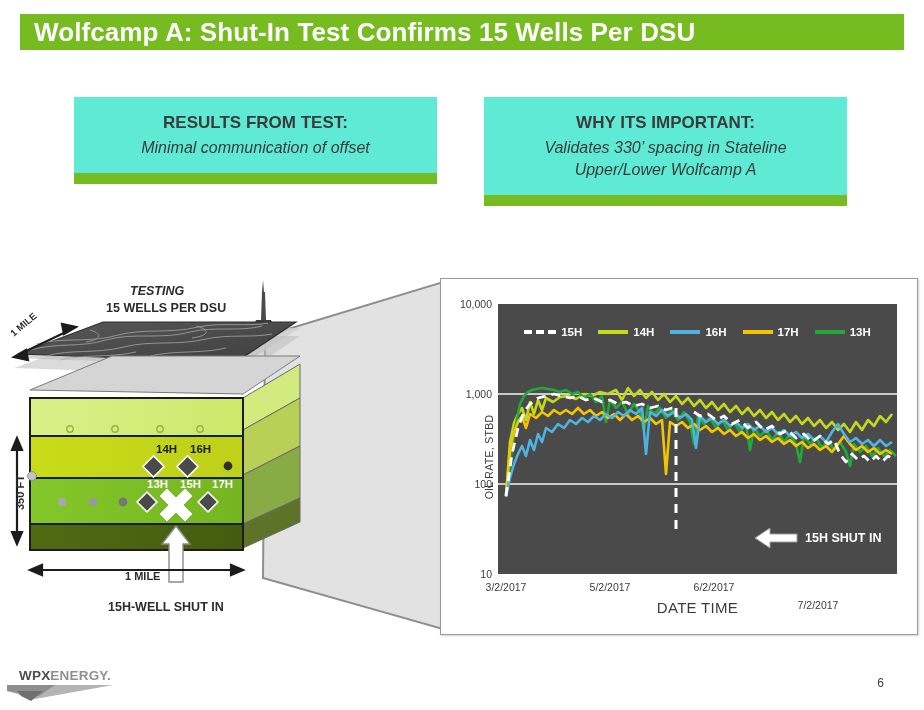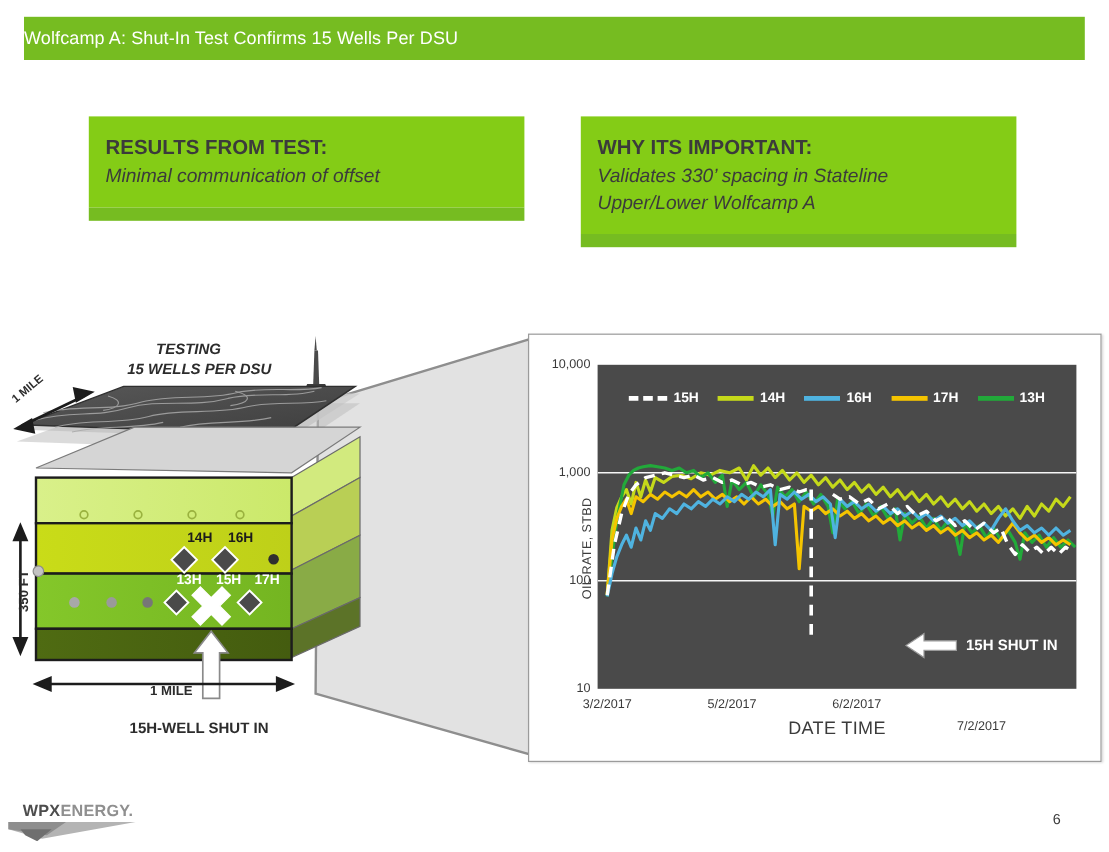--- a/index.html
+++ b/index.html
@@ -11,48 +11,48 @@
     overflow:hidden;
     color:#3b3b3b;
   }
   
   #title-bar{
     position:absolute;left:20px;top:14px;width:884px;height:36px;
     background:#76bc21;
     display:flex;align-items:center;
   }
   #title-text{
-    color:#ffffff;font-size:15px;font-weight:400;
-    letter-spacing:.1px;white-space:nowrap;
+    color:#ffffff;font-size:26px;font-weight:700;
+    padding-left:14px;letter-spacing:.1px;white-space:nowrap;
   }
   
   .callout{position:absolute;top:97px;width:363px;}
   .callout-body{
-    background:#84cc16;padding:16px 14px 14px 14px;
-    text-align:left;
+    background:#5eead4;padding:16px 14px 14px 14px;
+    text-align:center;
   }
   .callout-head{font-size:17px;font-weight:bold;color:#3b3b3b;margin-bottom:4px;}
   .callout-sub{font-size:16px;font-style:italic;color:#3b3b3b;line-height:1.38;}
   .callout-bar{height:11px;background:#76bc21;}
   #callout-left{left:74px;}
   #callout-right{left:484px;}
 
   
   #zoom-callout{
     position:absolute;left:255px;top:278px;width:195px;height:355px;
   }
 
   
   #block-diagram{position:absolute;left:0px;top:270px;width:340px;height:350px;}
   .blk-label{
     position:absolute;font-size:12.5px;font-weight:bold;color:#2c2c2c;
     white-space:nowrap;text-align:center;
   }
   #blk-title1{left:130px;top:14px;font-style:italic;}
-  #blk-title2{left:106px;top:31px;font-style:italic;}
+  #blk-title2{left:106px;top:31px;}
   #blk-bottomlabel{left:108px;top:330px;}
   #blk-mile-bottom{left:125px;top:300px;font-size:11px;}
   #blk-mile-diag{
     left:8px;top:60px;font-size:9.5px;
     transform:rotate(-40deg);transform-origin:left top;
   }
   #blk-350ft{
     left:14px;top:240px;font-size:11px;
     transform:rotate(-90deg);transform-origin:left top;
   }

